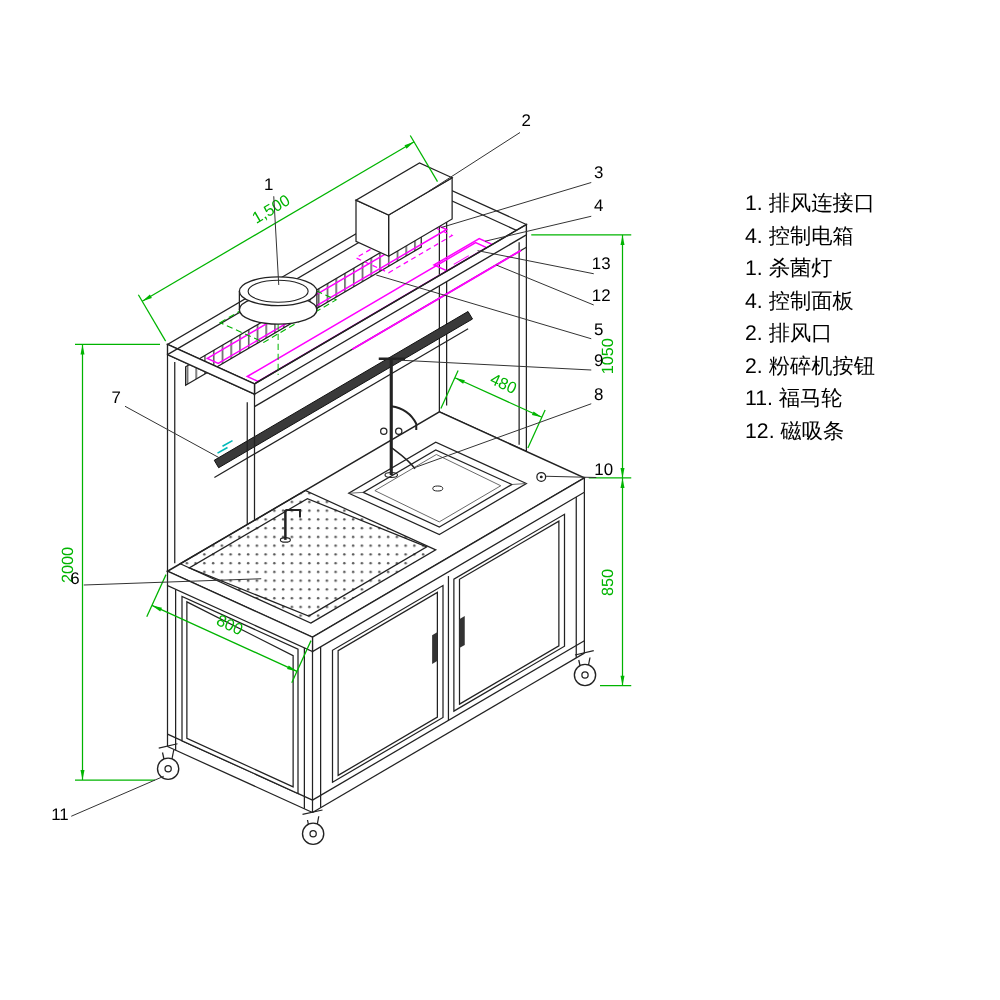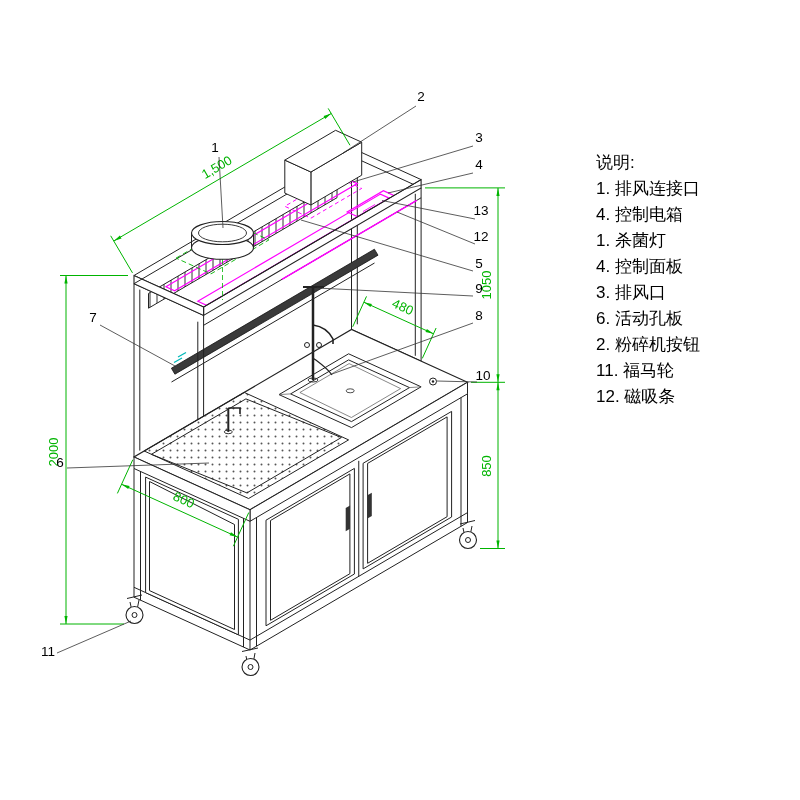--- a/index.html
+++ b/index.html
@@ -270,25 +270,23 @@
     <text class="callout" text-anchor="middle" x="479" y="320">8</text>
     <text class="callout" text-anchor="middle" x="479" y="293">9</text>
     <text class="callout" text-anchor="middle" x="483" y="380">10</text>
     <text class="callout" text-anchor="middle" x="48" y="656">11</text>
     <text class="callout" text-anchor="middle" x="481" y="241">12</text>
     <text class="callout" text-anchor="middle" x="481" y="215">13</text>
   </g>
 </svg>
 
 <div class="legend">
-  <div class="hd">说明:</div>
   <div>1. 排风连接口</div>
   <div>4. 控制电箱</div>
   <div>1. 杀菌灯</div>
   <div>4. 控制面板</div>
-  <div>3. 排风口</div>
-  <div>6. 活动孔板</div>
+  <div>2. 排风口</div>
   <div>2. 粉碎机按钮</div>
   <div>11. 福马轮</div>
   <div>12. 磁吸条</div>
 </div>
 
 </div>
 
 </body></html>

